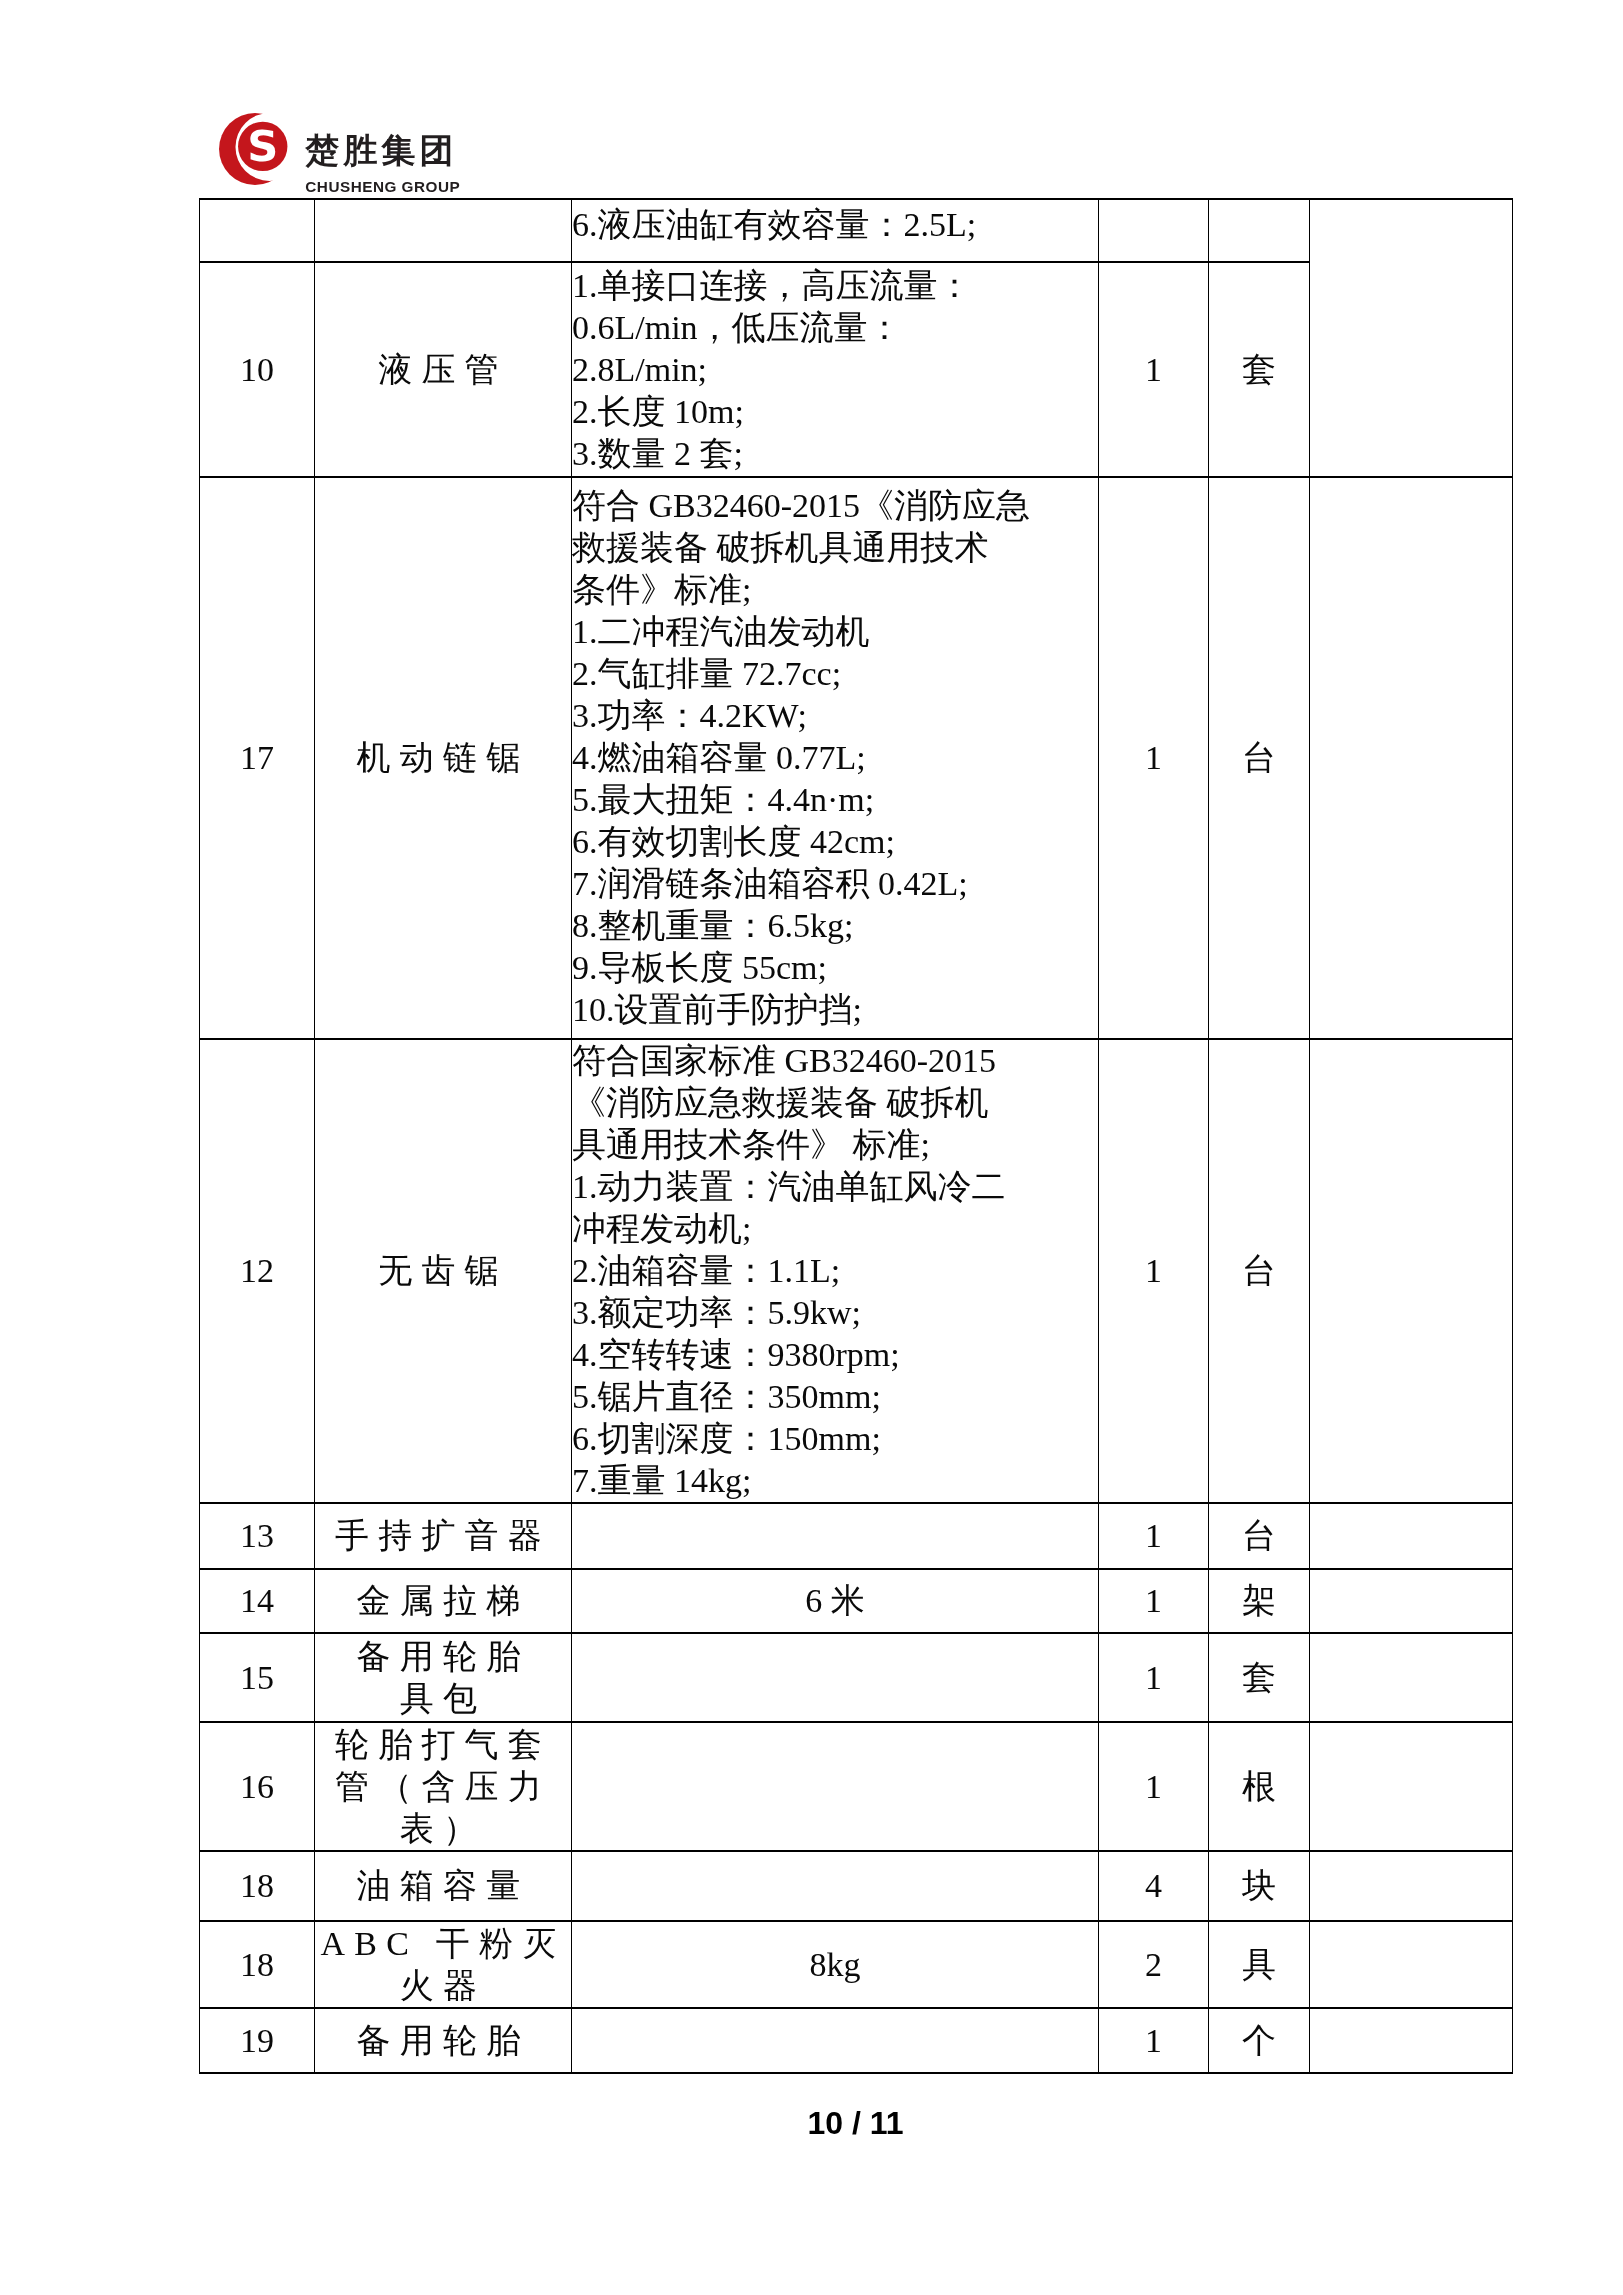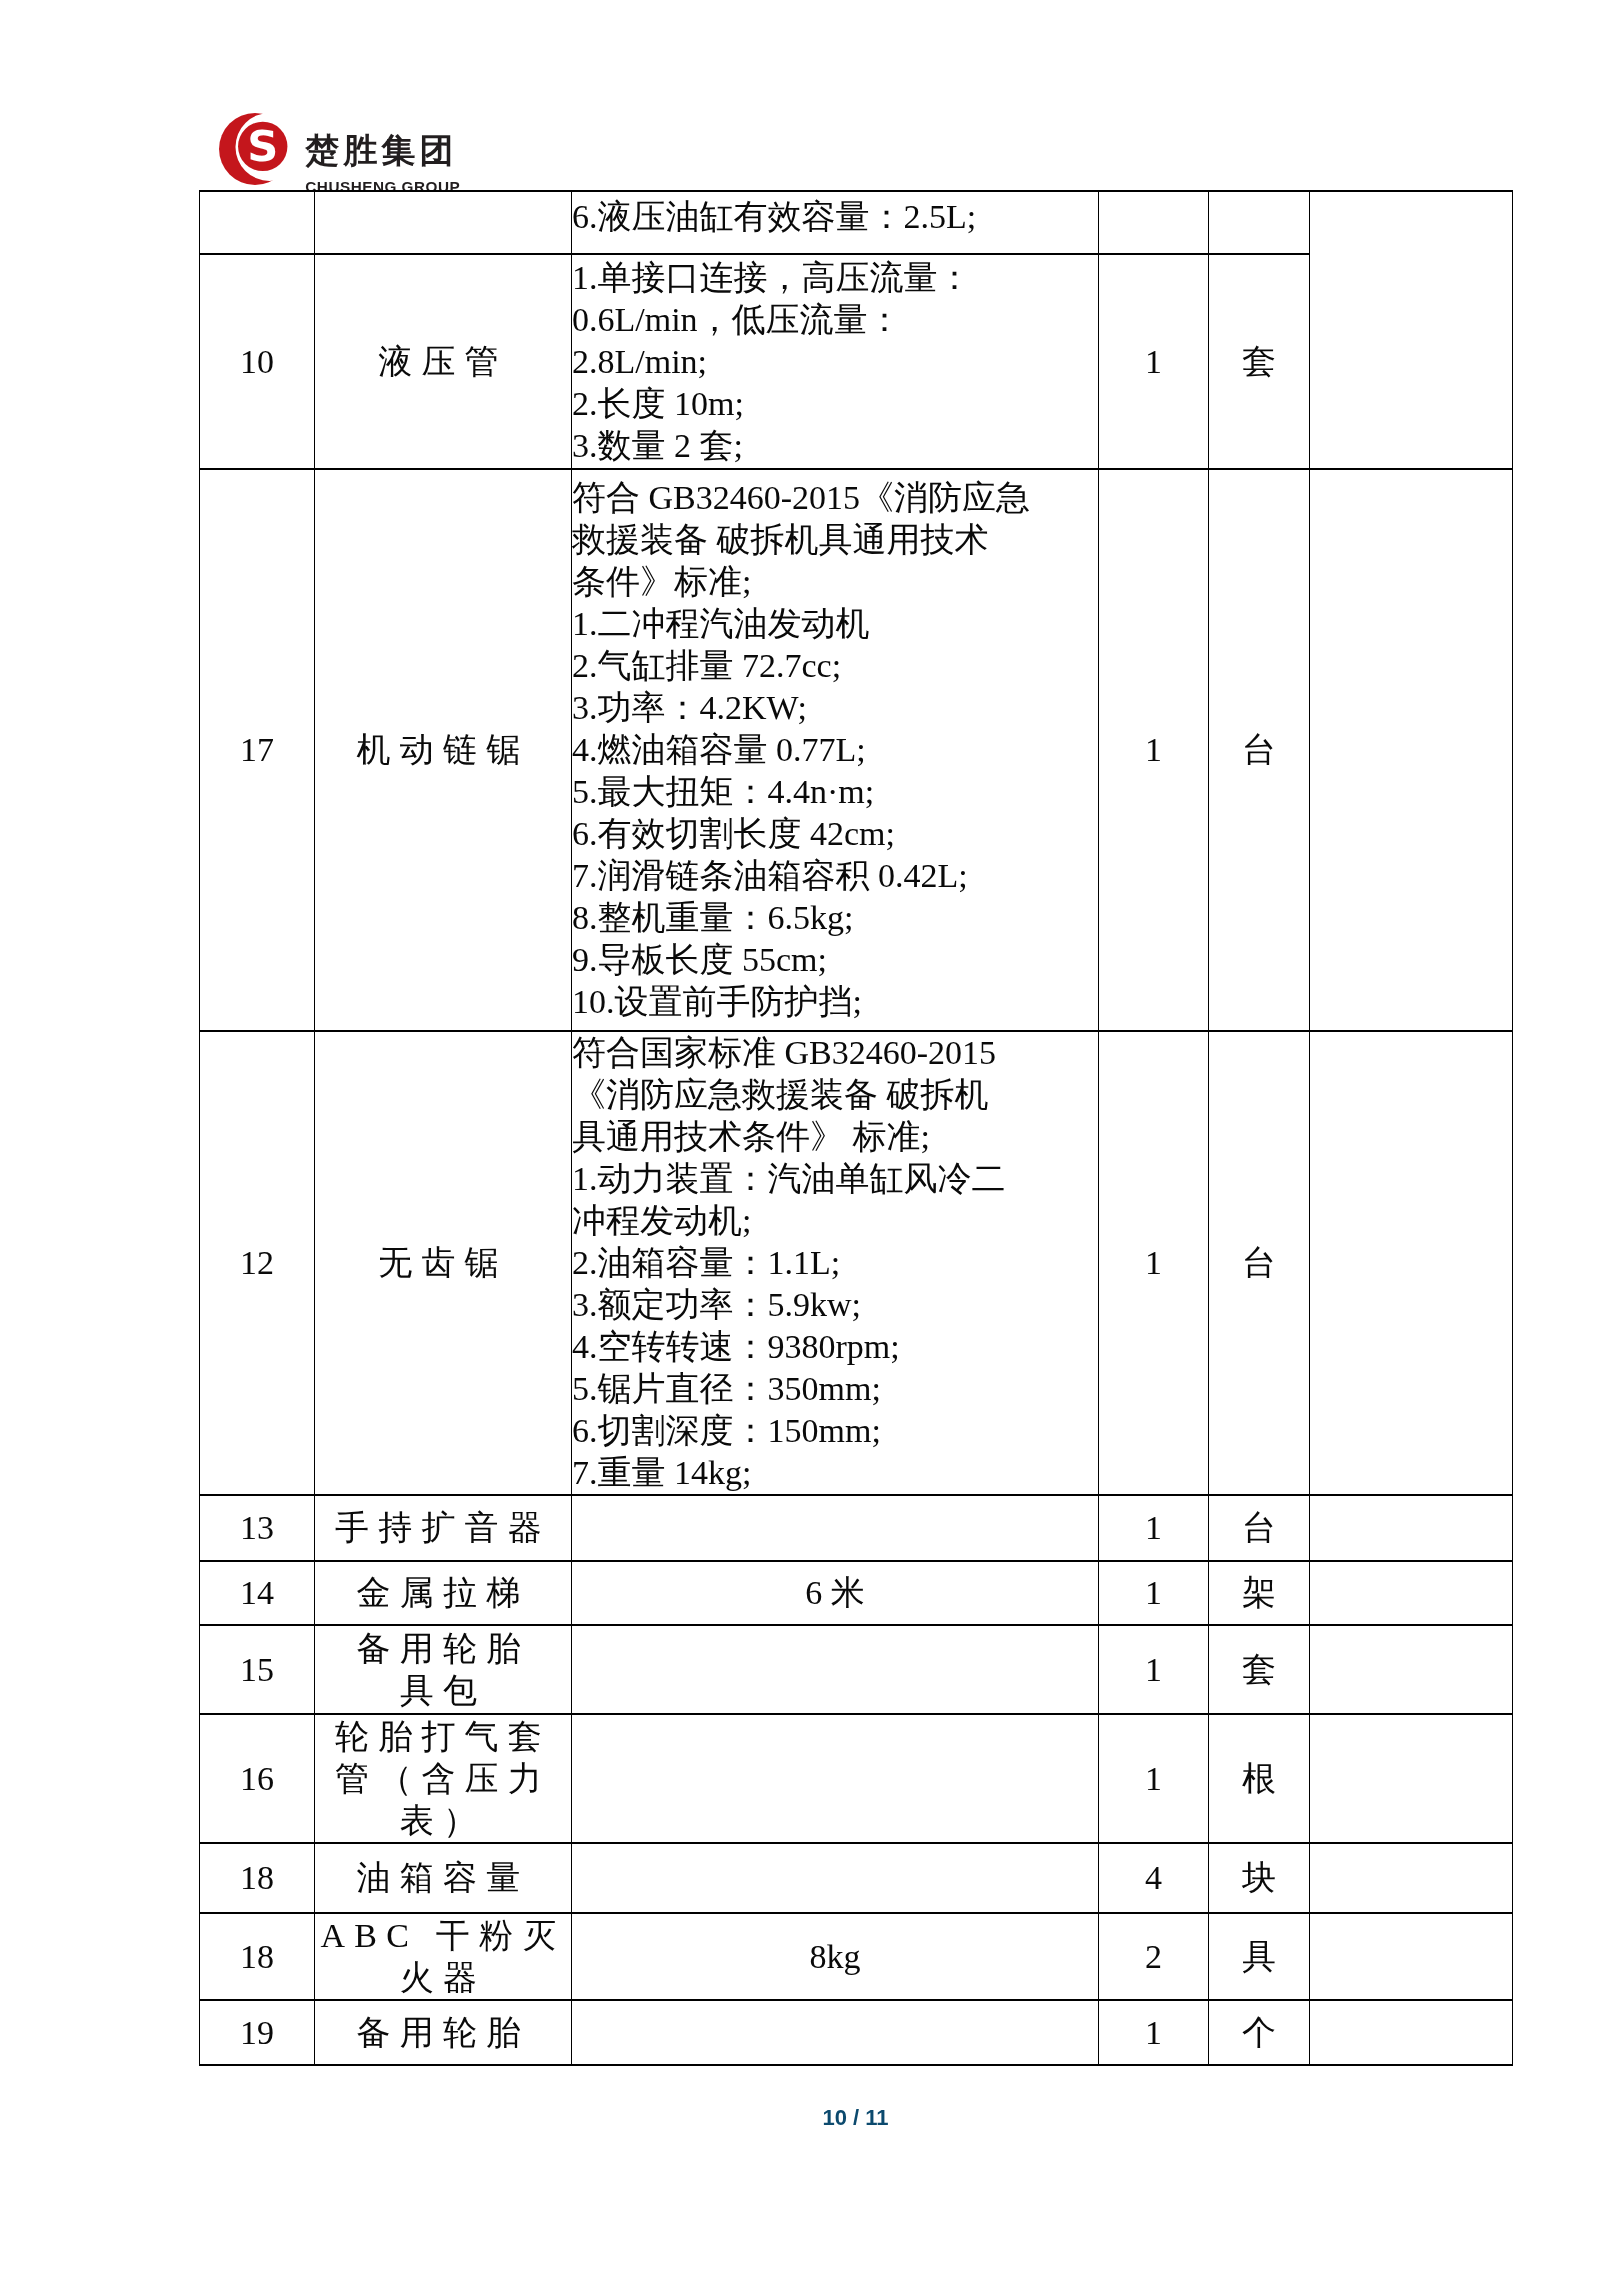--- a/index.html
+++ b/index.html
@@ -17,21 +17,21 @@
     font-weight:bold;font-size:34px;line-height:1;letter-spacing:4.1px;
     color:#221e1f;margin-top:20.4px;white-space:nowrap;
   }
   .logo-en{
     font-family:"Liberation Sans","DejaVu Sans",sans-serif;
     font-weight:bold;font-size:15.3px;line-height:1;letter-spacing:0.5px;
     color:#221e1f;margin-top:11.2px;white-space:nowrap;
   }
   
   table.spec{
-    position:absolute;left:199px;top:190px;
+    position:absolute;left:199px;top:198px;
     border-collapse:collapse;table-layout:fixed;
     width:1313px;
     font-size:34px;line-height:42px;
   }
   table.spec td{
     border-left:1.5px solid #000;border-right:1.5px solid #000;
     border-top:2.6px solid #000;border-bottom:2.6px solid #000;
     vertical-align:middle;overflow:hidden;
     padding:0;
   }
@@ -50,21 +50,21 @@
     text-align:left;white-space:pre-wrap;
     padding:0 5.1px 0 11.2px;
   }
   td.spec-cell.vtop{vertical-align:top;padding-top:4.1px;}
   td.spec-cell.mid{text-align:center;padding:0;}
   
   .footer{
     position:absolute;left:199px;top:2105px;width:1313px;
     text-align:center;
     font-family:"Liberation Sans","DejaVu Sans",sans-serif;
-    font-weight:bold;font-size:22px;color:#0c4a6e;
+    font-weight:bold;font-size:32px;color:#000000;
   }
 </style>
 </head>
 <body>
 
 <div>
 
   <div class="logo">
     <svg width="72" height="72" viewBox="0 0 140 140">
       <ellipse cx="72" cy="70" rx="70" ry="70" fill="#c4161c"></ellipse>

